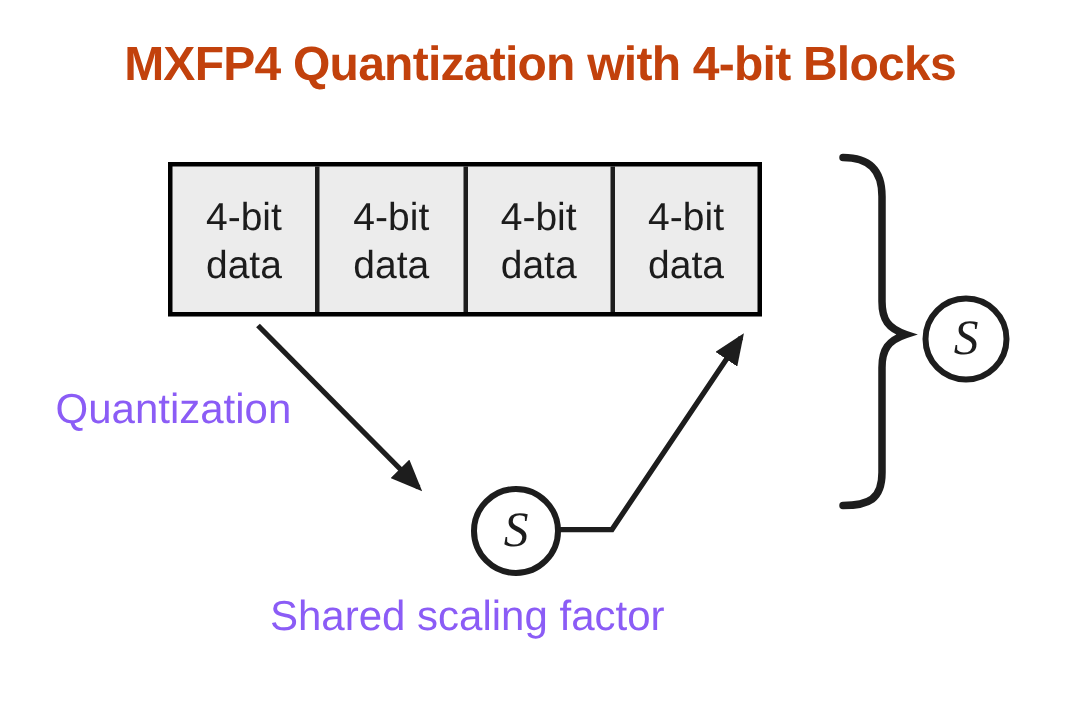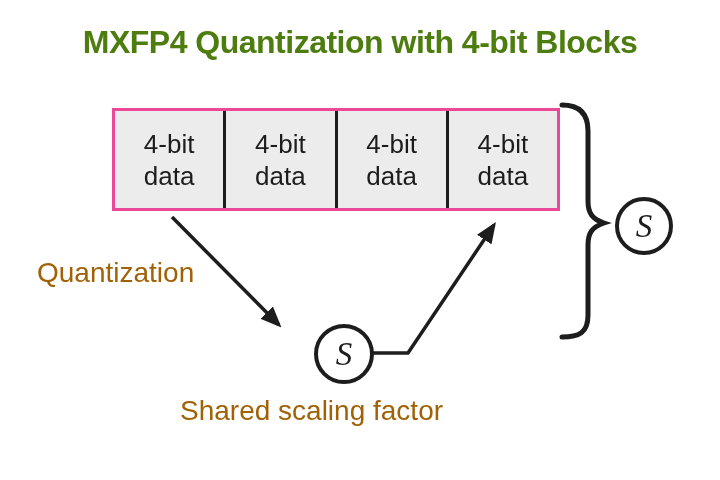--- a/index.html
+++ b/index.html
@@ -19,59 +19,59 @@
   .title {
     position: absolute;
     top: 24px;
     left: 0;
     width: 720px;
     margin: 0;
     text-align: center;
     font-size: 32px;
     font-weight: 700;
     letter-spacing: -0.5px;
-    color: #4d7c0f;
+    color: #c2410c;
   }
   .artwork {
     position: absolute;
     top: 0;
     left: 0;
     width: 720px;
     height: 480px;
   }
   .block-row {
     position: absolute;
     left: 112px;
     top: 108px;
-    width: 448px;
+    width: 396px;
     height: 103px;
     display: flex;
     box-sizing: border-box;
-    border: 3px solid #ec4899;
+    border: 3px solid #000000;
     background: #ececec;
   }
   .block-cell {
     flex: 1 1 0;
     display: flex;
     flex-direction: column;
     align-items: center;
     justify-content: center;
     border-left: 3px solid #1d1d1d;
     font-size: 26px;
     line-height: 32px;
     color: #1c1c1c;
   }
   .block-cell:first-child {
     border-left: none;
   }
   .label {
     position: absolute;
     font-size: 28px;
     line-height: 30px;
-    color: #a16207;
+    color: #8b5cf6;
     white-space: nowrap;
   }
   .label-quantization {
     left: 37px;
     top: 258px;
   }
   .label-shared {
     left: 180px;
     top: 396px;
     width: 362px;

